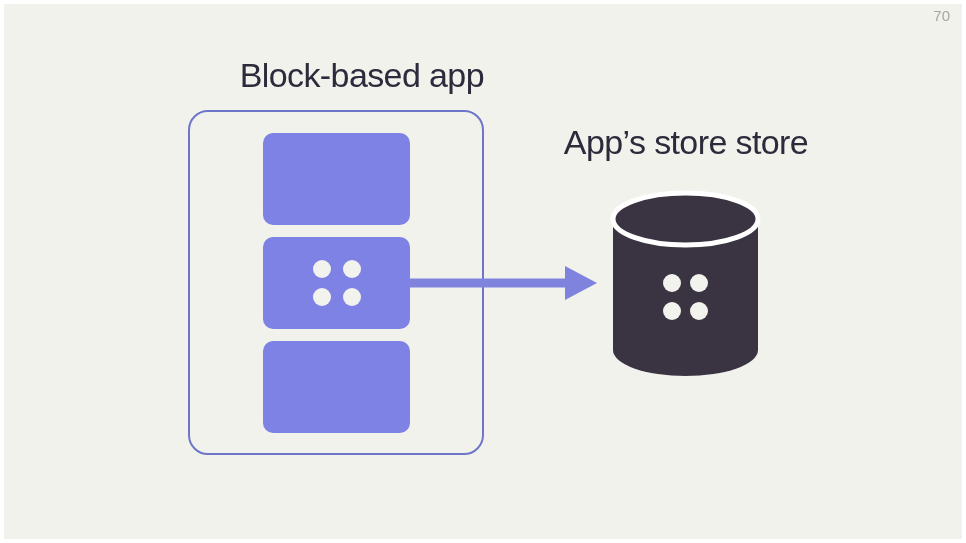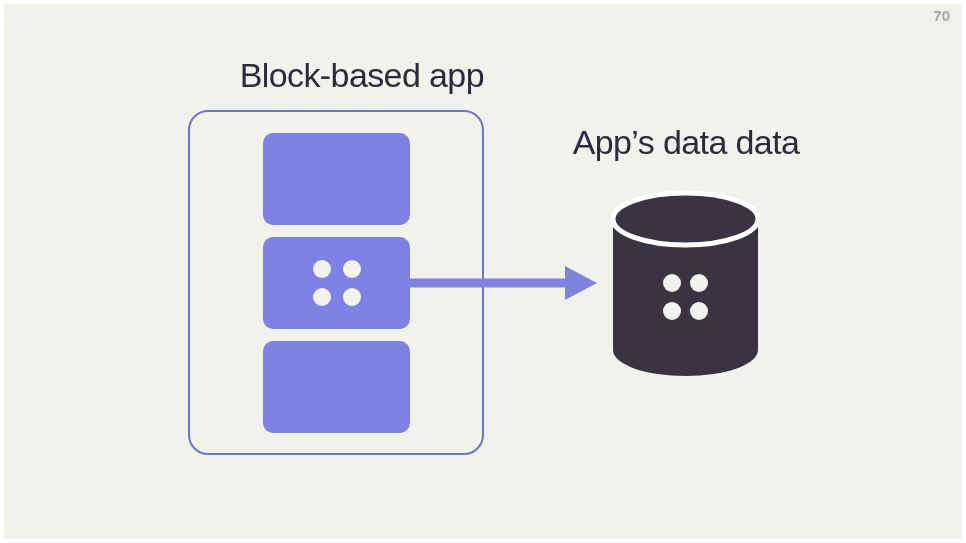--- a/index.html
+++ b/index.html
@@ -27,21 +27,20 @@
     inset: 0;
     background: var(--background);
     box-shadow: inset 0 0 0 4px var(--frame);
   }
   .slide-number {
     position: absolute;
     top: 7px;
     right: 16px;
     font-size: 15px;
     color: var(--slide-number-text);
-    font-weight: bold;
   }
   .app-title {
     position: absolute;
     left: 188px;
     top: 56px;
     width: 296px;
     text-align: right;
     font-size: 34px;
     letter-spacing: -0.6px;
     color: var(--title-text);
@@ -127,21 +126,21 @@
       </div>
     </div>
     <div class="block block-3"></div>
   </div>
 
   <svg class="arrow-svg" width="190" height="38" viewBox="0 0 190 38">
     <line class="arrow-shaft" x1="0" y1="19" x2="160" y2="19"></line>
     <polygon class="arrow-head" points="156,2 188,19 156,36"></polygon>
   </svg>
 
-  <div class="ds-title">App’s data data</div>
+  <div class="ds-title">App’s store store</div>
 
   <svg class="cylinder-svg" width="155" height="190" viewBox="0 0 155 190">
     <path class="cyl-body" d="M5,29 L5,160 A72.5,26 0 0 0 150,160 L150,29 Z"></path>
     <ellipse class="cyl-top" cx="77.5" cy="29" rx="72.5" ry="26"></ellipse>
     <g>
       <circle class="cyl-dot" cx="64" cy="93" r="9"></circle>
       <circle class="cyl-dot" cx="91" cy="93" r="9"></circle>
       <circle class="cyl-dot" cx="64" cy="121" r="9"></circle>
       <circle class="cyl-dot" cx="91" cy="121" r="9"></circle>
     </g>

